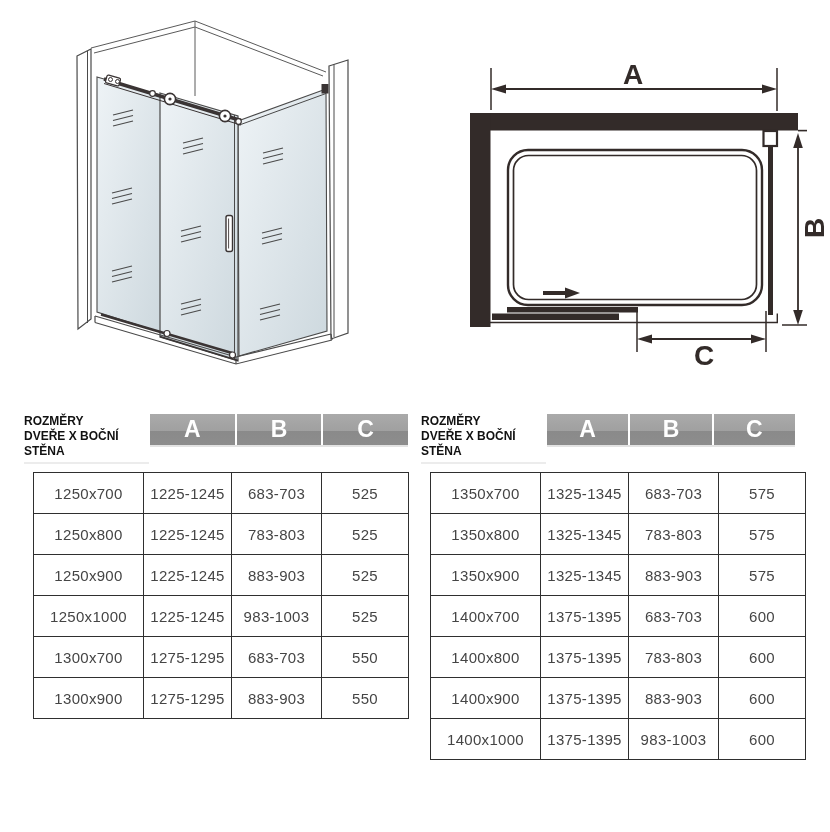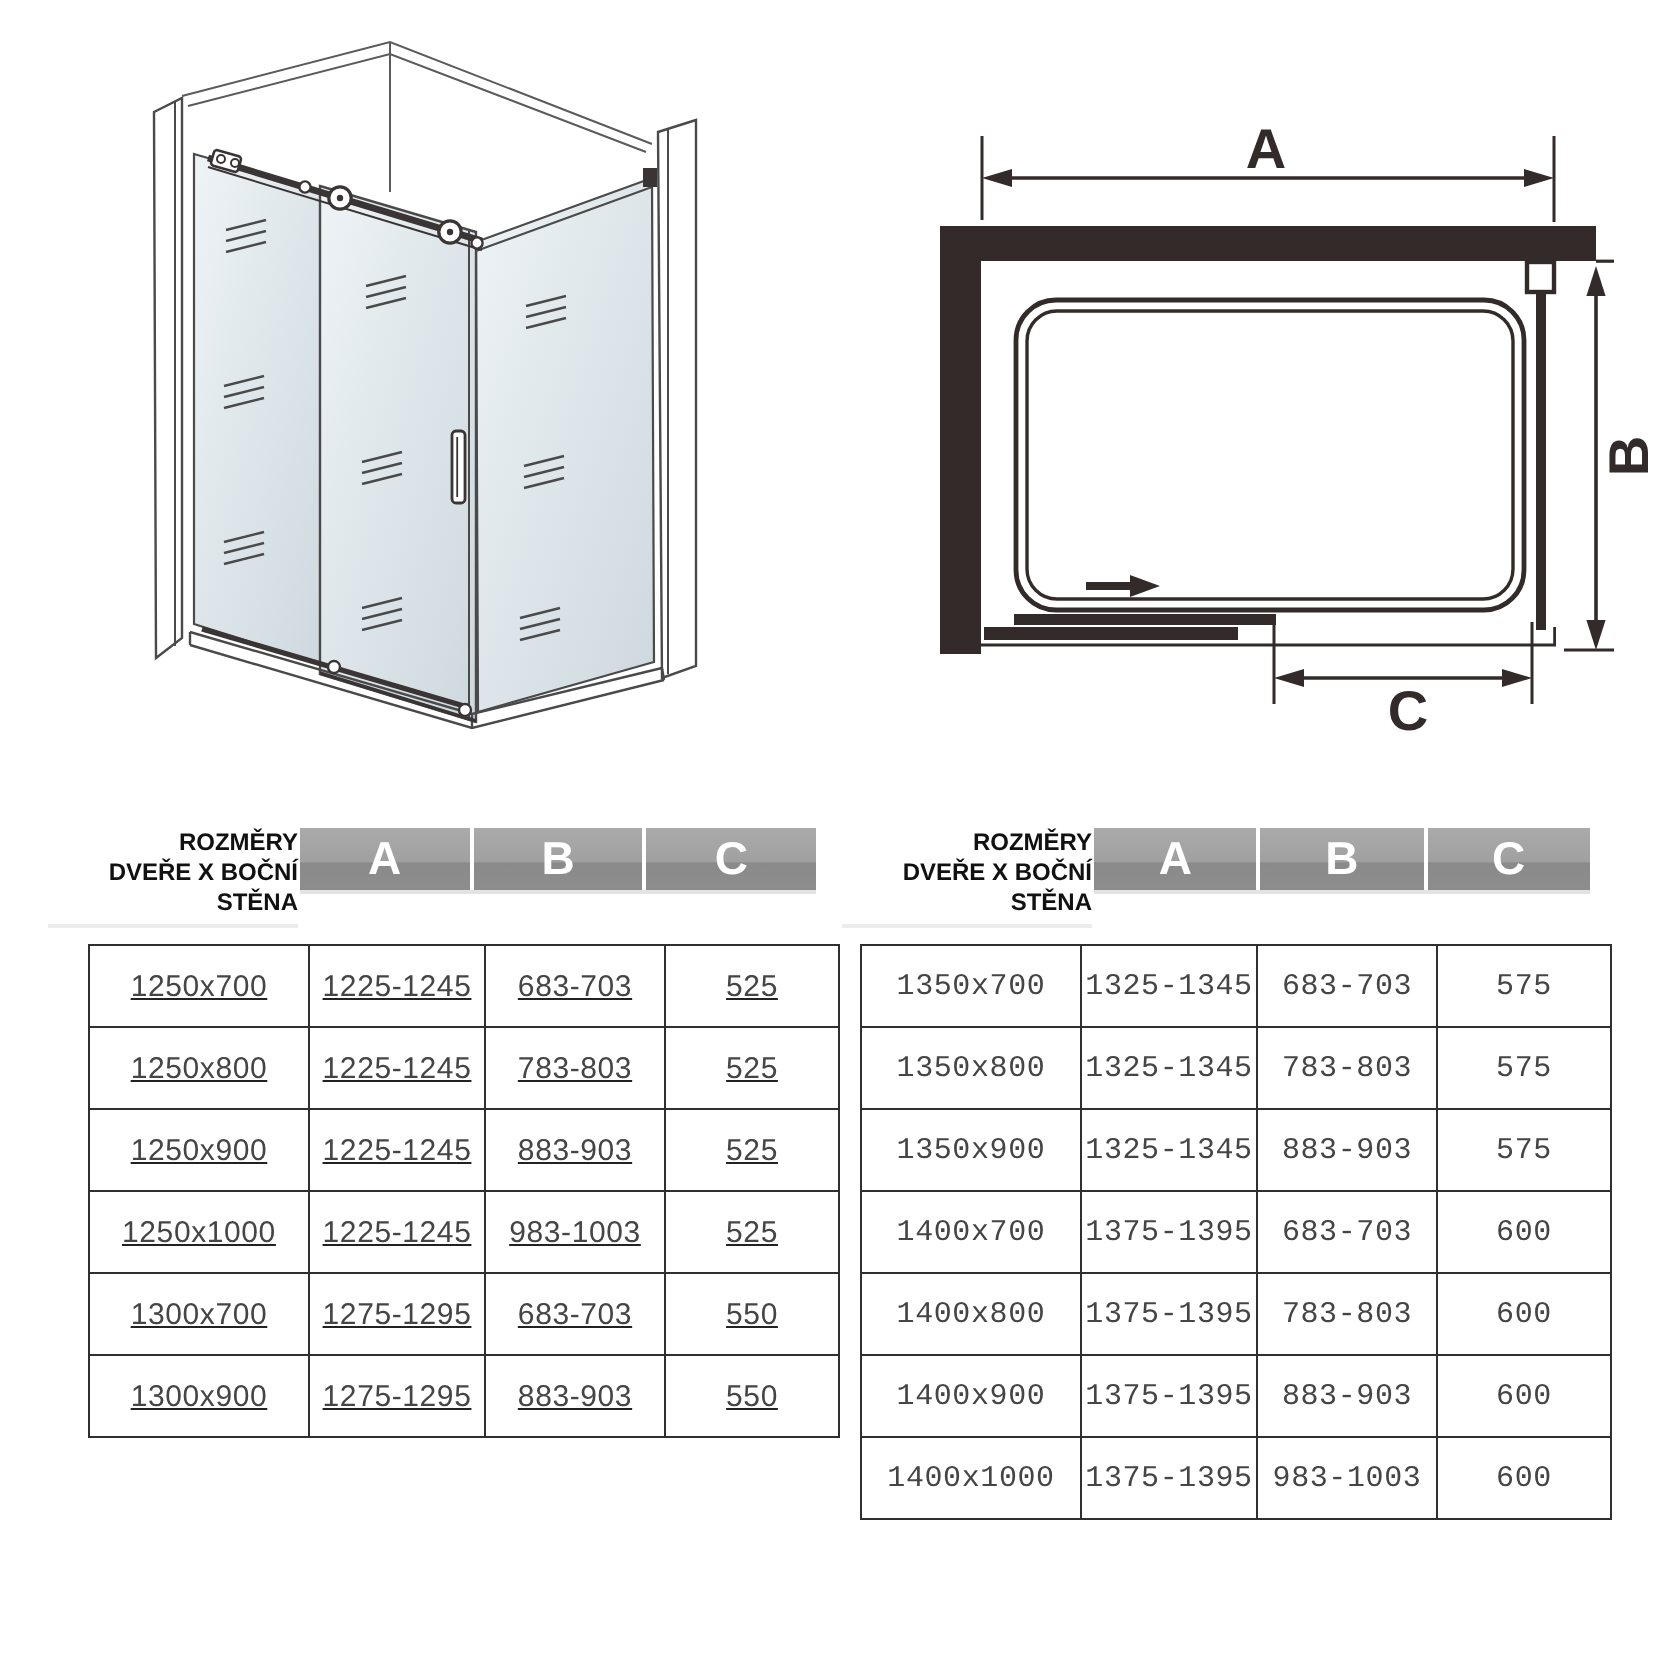--- a/index.html
+++ b/index.html
@@ -6,21 +6,21 @@
   .canvas{
     position:relative;width:830px;height:832px;background:#ffffff;overflow:hidden;
     font-family:"Liberation Sans",sans-serif;color:#222;
   }
   svg{display:block;}
   .iso-svg{position:absolute;left:55px;top:5px;}
   .plan-svg{position:absolute;left:450px;top:35px;}
 
   
   .tbl-title{
-    position:absolute;width:125px;text-align:right;
+    position:absolute;width:125px;text-align:left;
     font-size:12px;font-weight:bold;line-height:15px;color:#111;
     border-bottom:2px solid #ececec;padding-bottom:3px;
   }
   .tbl-title.left{left:24px;top:414px;}
   .tbl-title.right{left:421px;top:414px;}
   .col-bar{
     position:absolute;height:31px;display:flex;
     background:linear-gradient(to bottom,#aaaaaa 0%,#a0a0a0 55%,#8a8a8a 56%,#8d8d8d 100%);
     box-shadow:0 2px 0 #e3e3e3;
   }
@@ -30,22 +30,22 @@
     flex:1;display:flex;align-items:center;justify-content:center;
     color:#ffffff;font-size:23px;font-weight:bold;
   }
   .col-bar .cell + .cell{border-left:2px solid #ffffff;}
 
   
   table.size-table{
     position:absolute;border-collapse:collapse;table-layout:fixed;
     background:#ffffff;
   }
-  table.size-table.left{left:44px;top:472px;width:362px;text-decoration:underline;}
-  table.size-table.right{left:430px;top:472px;width:363px;font-family:Liberation Mono, monospace;}
+  table.size-table.left{left:33px;top:472px;width:362px;}
+  table.size-table.right{left:430px;top:472px;width:363px;}
   table.size-table td{
     border:1px solid #2f2f2f;height:38px;text-align:center;vertical-align:middle;
     font-size:15px;color:#454545;letter-spacing:0.3px;white-space:nowrap;
   }
   table.size-table td:nth-child(1){width:107px;}
   table.size-table td:nth-child(2){width:85px;}
   table.size-table td:nth-child(3){width:87px;}
   table.size-table td:nth-child(4){width:84px;}
 
   .dim-letter{font-family:"Liberation Sans",sans-serif;font-weight:bold;font-size:28px;fill:#332b29;}

